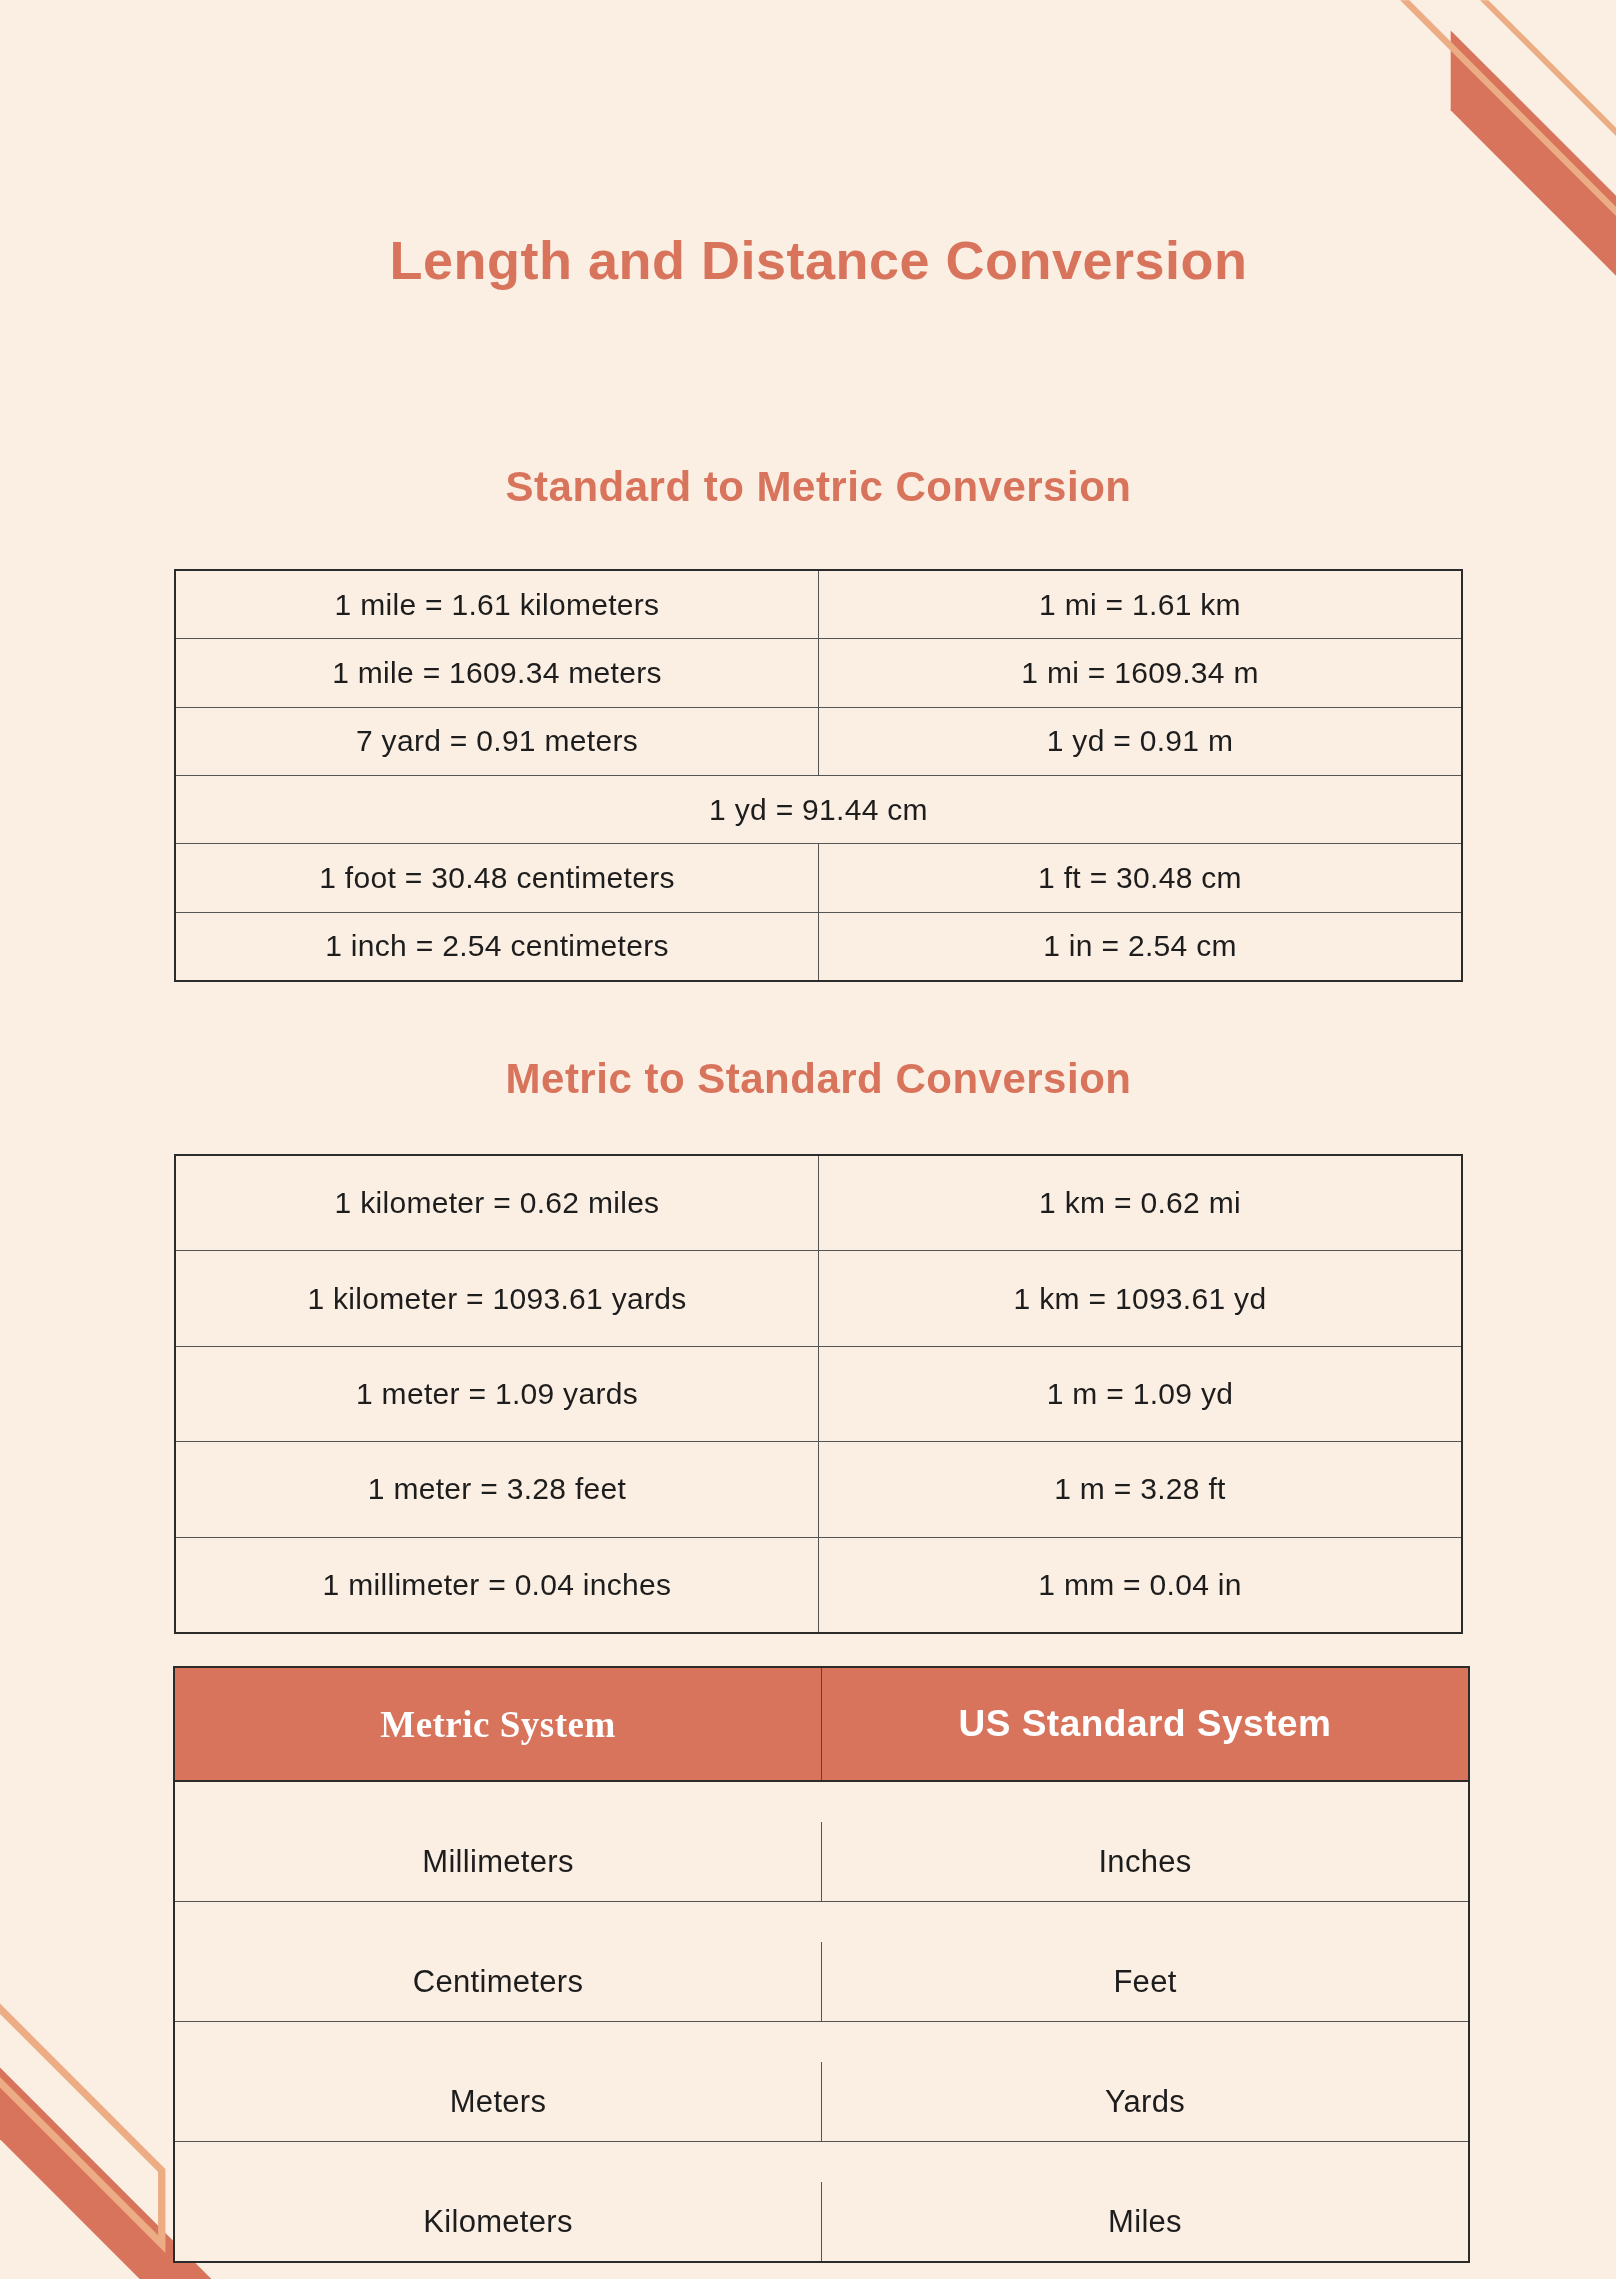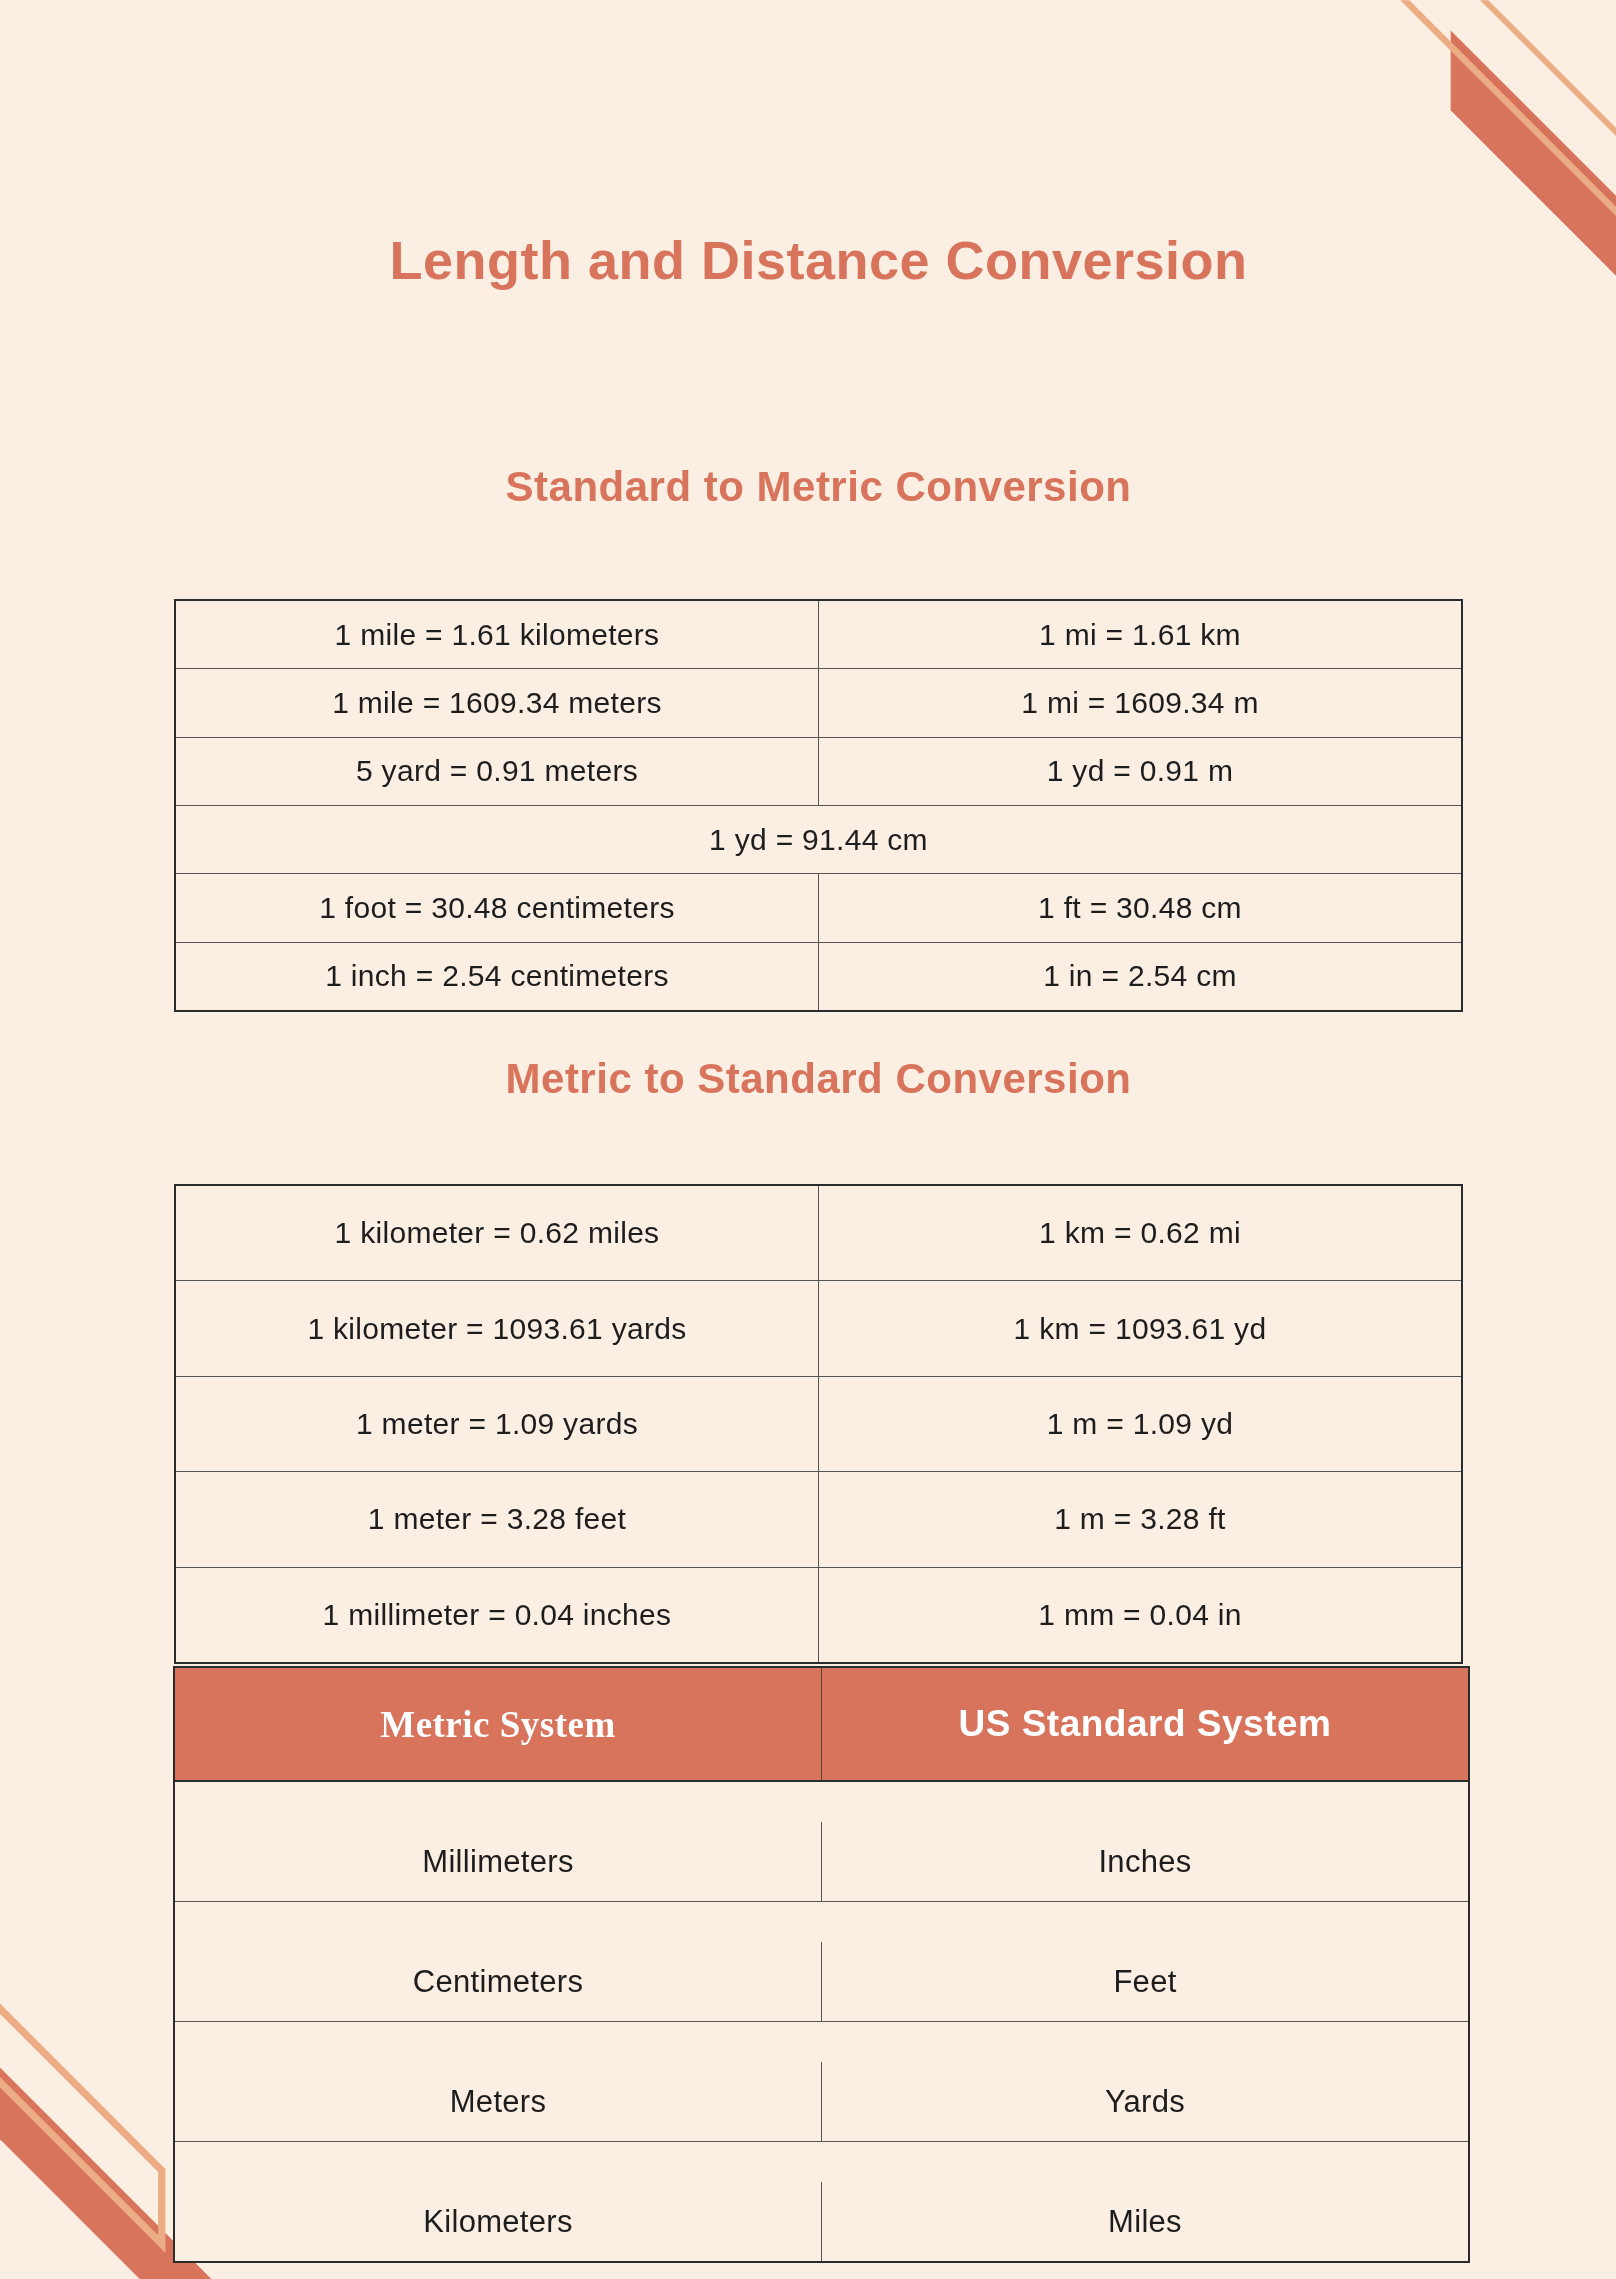--- a/index.html
+++ b/index.html
@@ -36,21 +36,20 @@
   #heading-metric-to-std { top: 1053px; }
 
   .conv-table {
     position: absolute;
     left: 174px; width: 1289px;
     border: 2.8px solid #2b2b2b;
     box-sizing: border-box;
     display: flex;
     flex-direction: column;
     background: #fbeee2;
-    margin-top: 30px;
   }
   #table-std-to-metric { top: 569px; height: 413px; }
   #table-metric-to-std { top: 1154px; height: 480px; }
 
   .conv-row { flex: 1; display: flex; border-bottom: 1.8px solid #545454; }
   .conv-row:last-child { border-bottom: none; }
   .conv-cell {
     flex: 1;
     display: flex; align-items: center; justify-content: center;
     font-size: 30px;
@@ -108,21 +107,21 @@
 <div id="table-std-to-metric" class="conv-table">
   <div class="conv-row">
     <div class="conv-cell left-col">1 mile = 1.61 kilometers</div>
     <div class="conv-cell">1 mi = 1.61 km</div>
   </div>
   <div class="conv-row">
     <div class="conv-cell left-col">1 mile = 1609.34 meters</div>
     <div class="conv-cell">1 mi = 1609.34 m</div>
   </div>
   <div class="conv-row">
-    <div class="conv-cell left-col">5 yard = 0.91 meters</div>
+    <div class="conv-cell left-col">7 yard = 0.91 meters</div>
     <div class="conv-cell">1 yd = 0.91 m</div>
   </div>
   <div class="conv-row">
     <div class="conv-cell">1 yd = 91.44 cm</div>
   </div>
   <div class="conv-row">
     <div class="conv-cell left-col">1 foot = 30.48 centimeters</div>
     <div class="conv-cell">1 ft = 30.48 cm</div>
   </div>
   <div class="conv-row">

